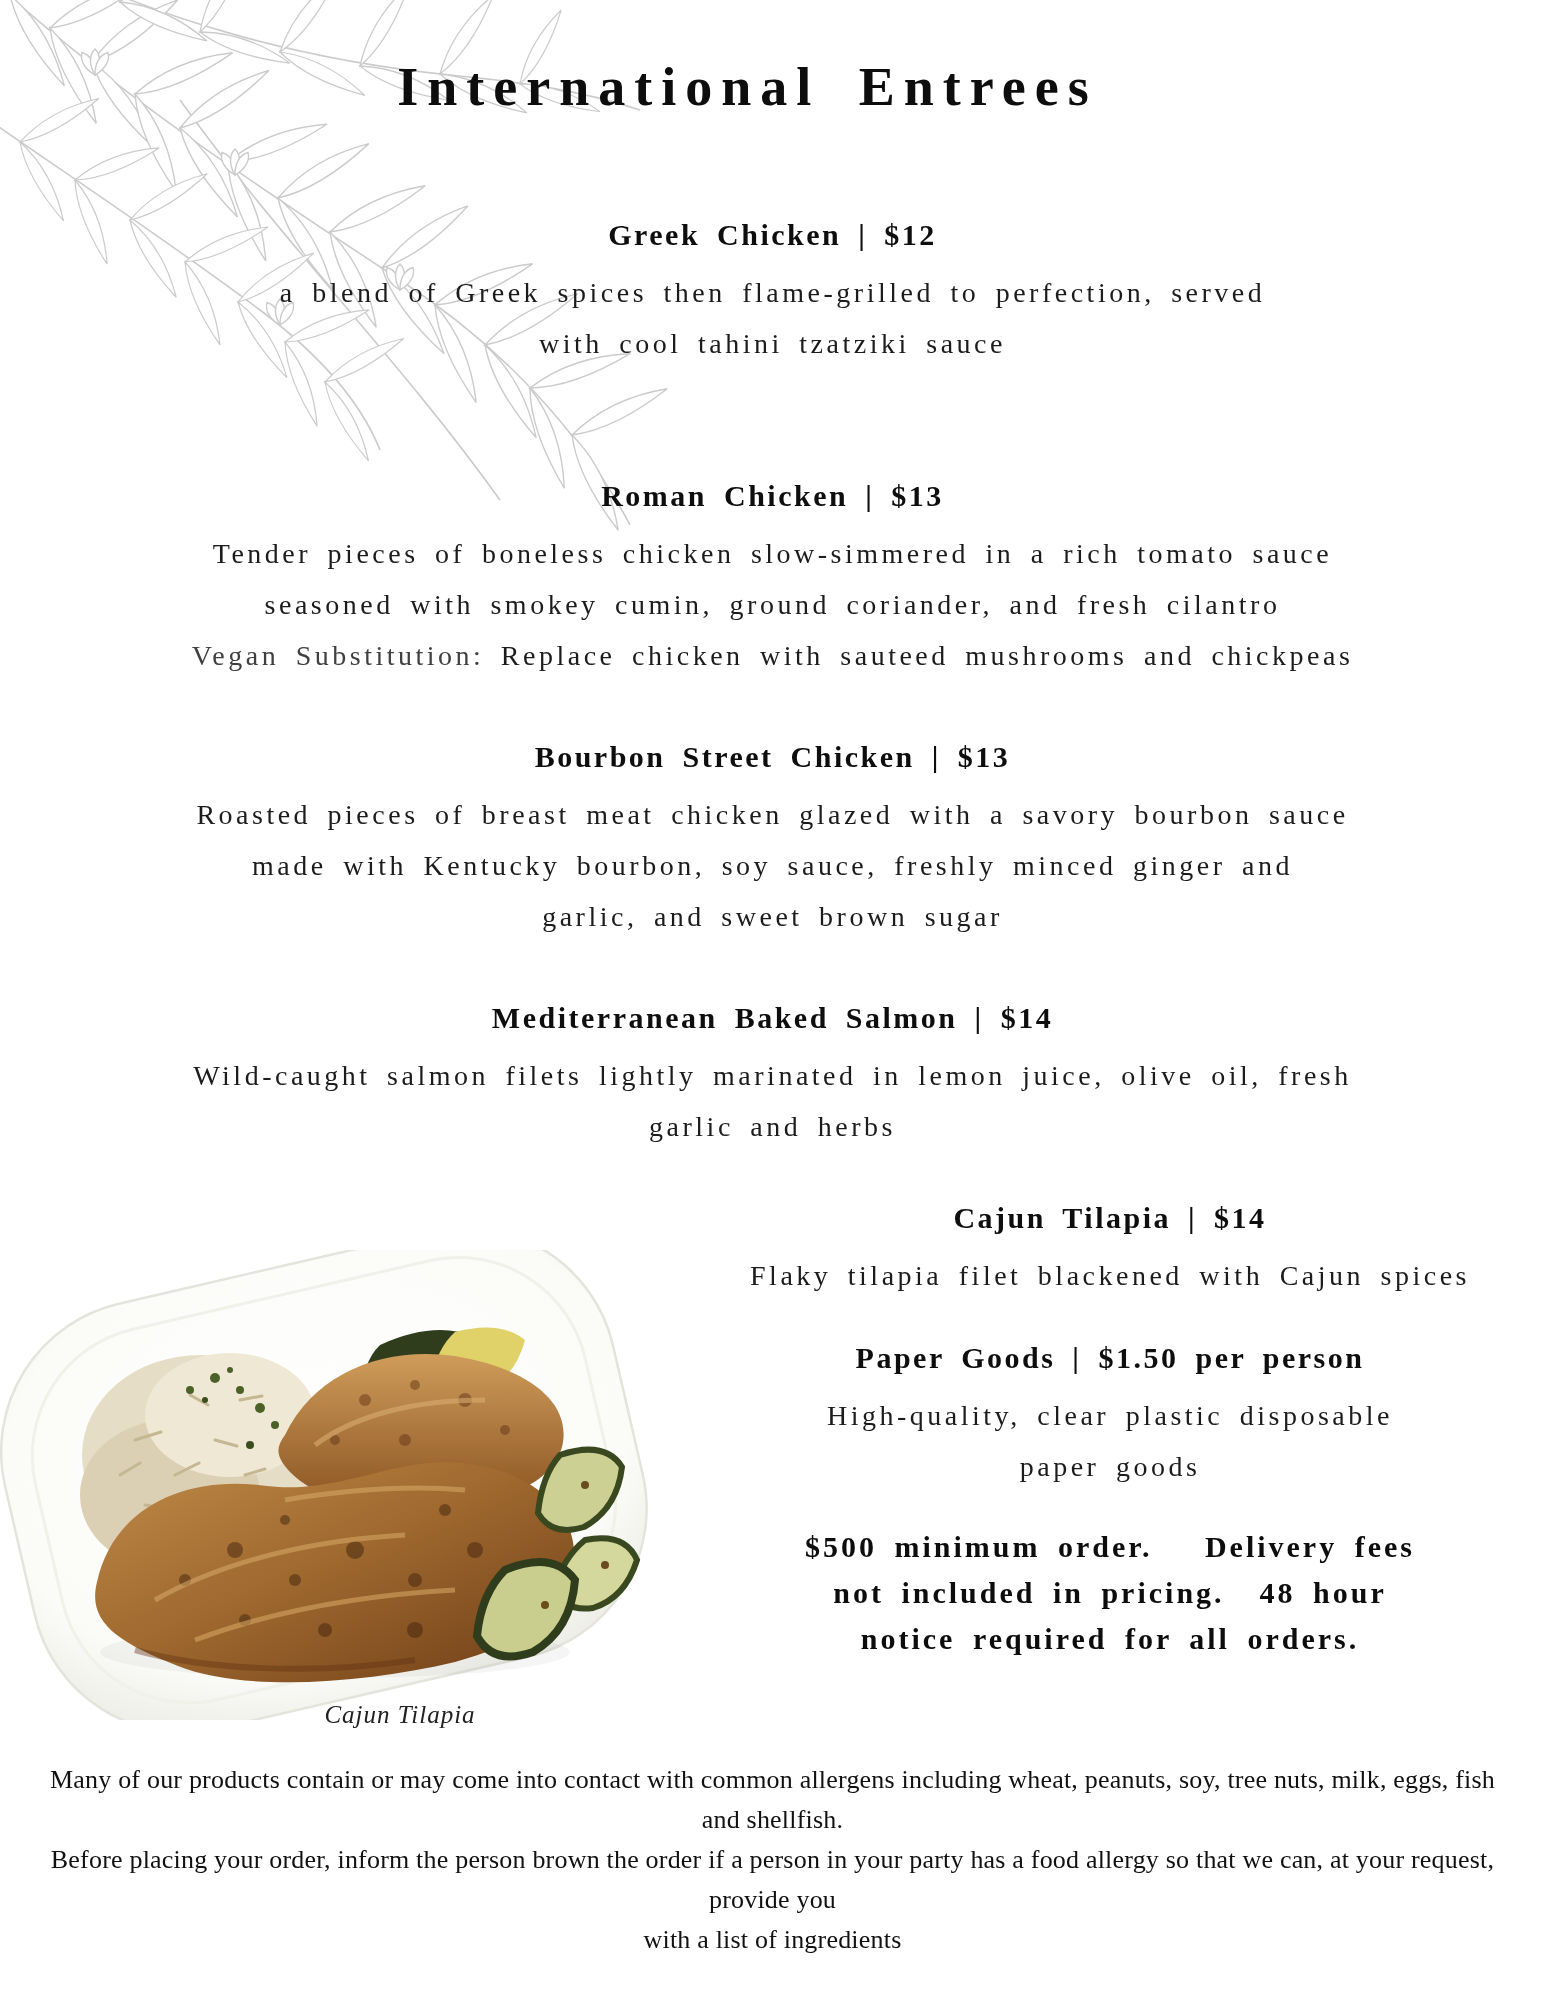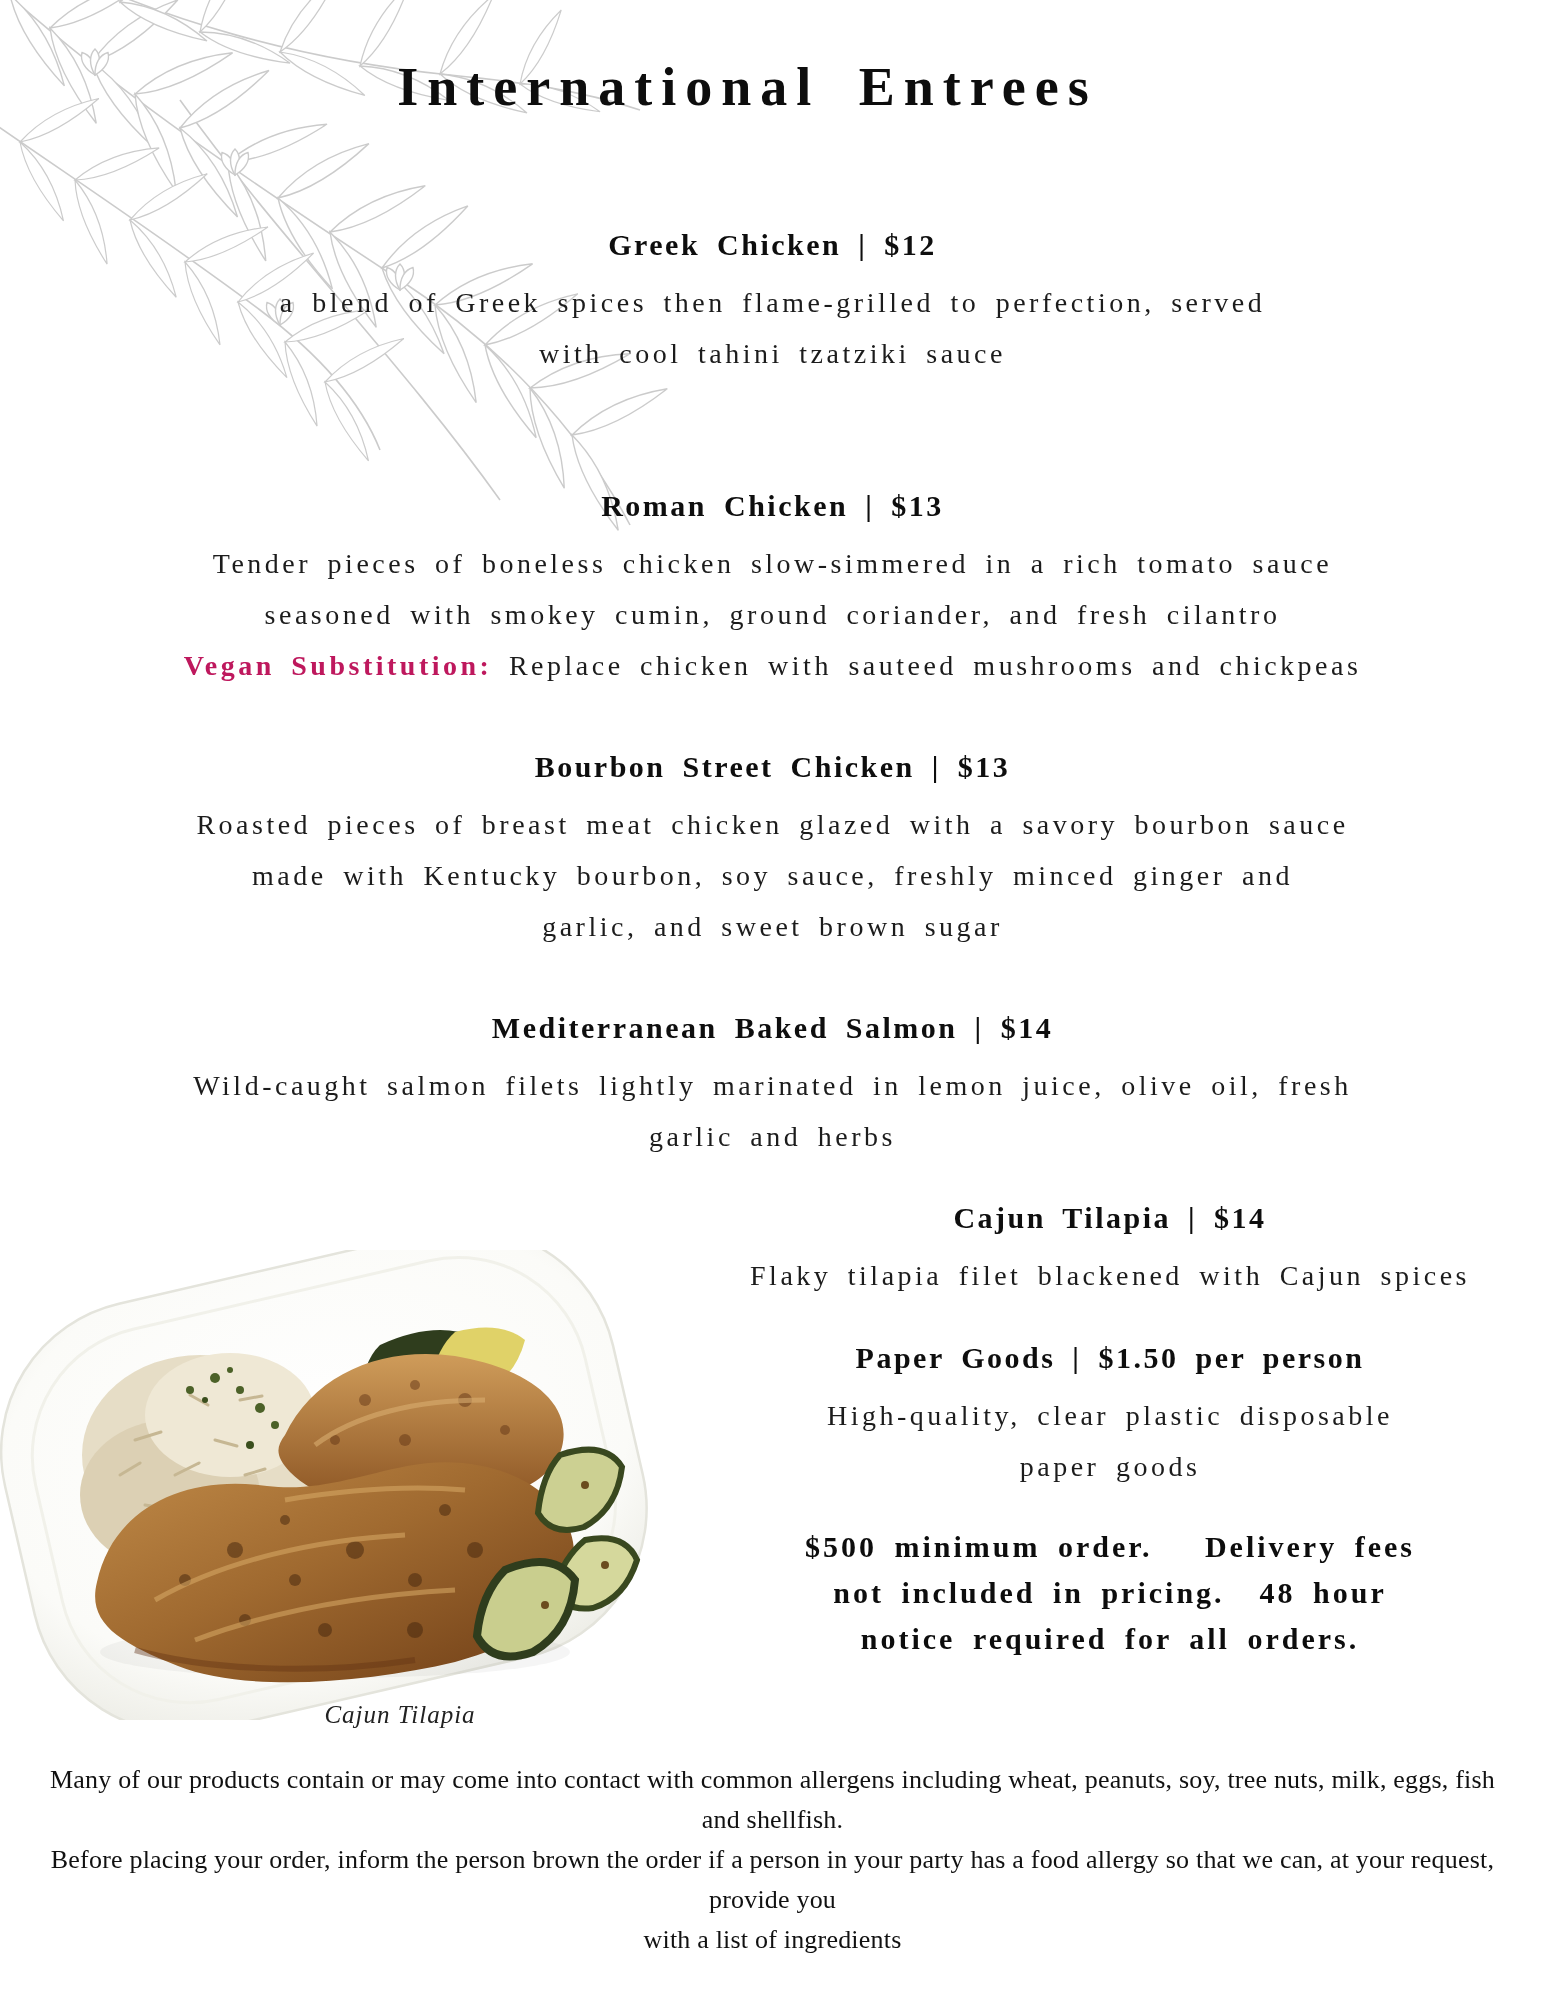--- a/index.html
+++ b/index.html
@@ -15,31 +15,31 @@
   .herb{position:absolute;left:-20px;top:-20px;z-index:0;opacity:.95;}
   
   .title{
     position:absolute;top:56px;left:0;width:1495px;
     text-align:center;z-index:2;margin:0;
     font-size:54px;font-weight:bold;color:#0d0d0d;
     letter-spacing:9px;word-spacing:16px;
   }
   
   .item{position:absolute;z-index:2;text-align:center;}
-  .item.full{left:50px;width:1445px;margin-top:10px;}
+  .item.full{left:50px;width:1445px;}
   .item.right-col{left:660px;width:900px;}
   .item-heading{
     font-size:30px;line-height:40px;font-weight:bold;color:#0e0e0e;
     letter-spacing:2.5px;word-spacing:7px;margin-bottom:12px;
   }
   .line{
     font-size:28px;line-height:51px;color:#1c1c1c;
     letter-spacing:3.5px;word-spacing:6px;white-space:pre-wrap;
   }
-  .bold-label{font-weight:bold;color:#be185d;}
+  .bold-label{font-weight:normal;color:#404040;}
   
   .notice{position:absolute;left:660px;top:1524px;width:900px;text-align:center;z-index:2;}
   .notice .line{
     font-weight:bold;font-size:30px;line-height:46px;color:#0d0d0d;
     letter-spacing:3px;word-spacing:7px;white-space:pre-wrap;
   }
   
   .photo{position:absolute;left:-15px;top:1250px;z-index:1;}
   .caption{
     position:absolute;left:60px;top:1701px;width:680px;z-index:2;

